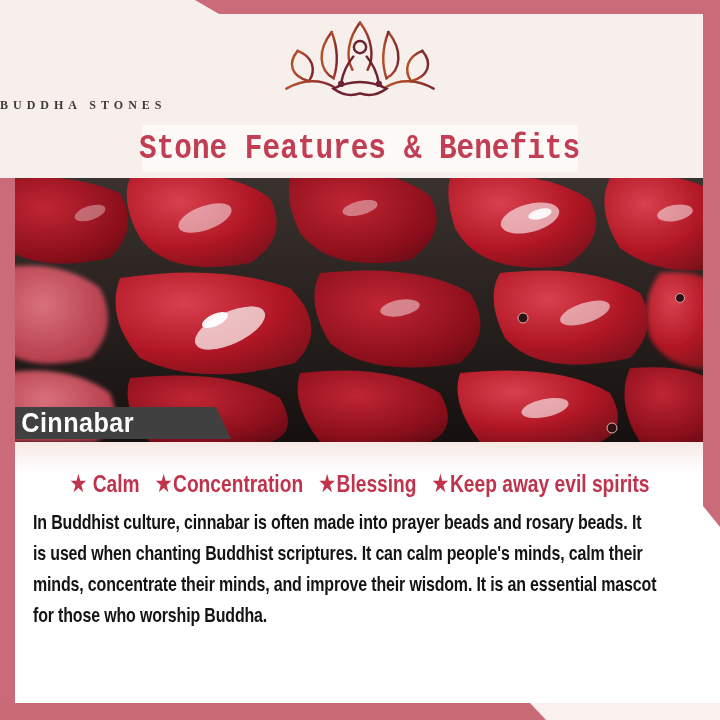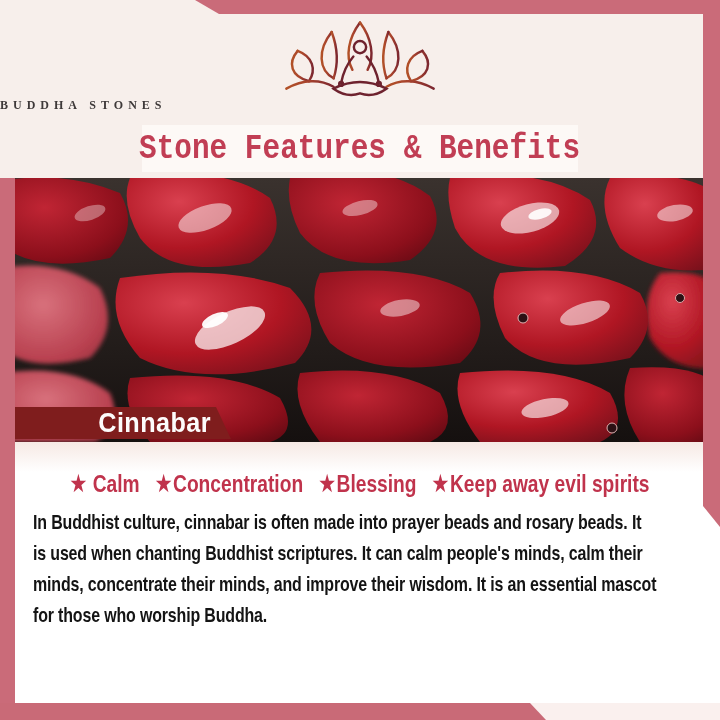--- a/index.html
+++ b/index.html
@@ -51,23 +51,23 @@
   }
   .title-banner .title-text{
     font-weight:700;font-size:35px;color:#c13e54;white-space:nowrap;
     transform:scaleX(.84);transform-origin:center;letter-spacing:0;
   }
   
   .photo{position:absolute;left:0;top:178px;width:720px;height:264px;}
   
   .stone-ribbon{
     position:absolute;left:15px;top:407px;width:216px;height:32px;
-    background:#7f1d1d;
+    background:#404040;
     clip-path:polygon(0 0,201px 0,100% 100%,0 100%);
-    display:flex;align-items:center;justify-content:flex-end;
+    display:flex;align-items:center;justify-content:flex-start;
   }
   .stone-ribbon .stone-name{
     font-weight:700;font-size:28px;color:#fdfbfb;white-space:nowrap;
     transform:scaleX(.9);letter-spacing:.5px;margin-right:14px;
   }
   
   .features-row{
     position:absolute;left:0;top:468px;width:720px;height:32px;
     display:flex;align-items:center;justify-content:center;gap:20px;
     transform:scaleX(.8);transform-origin:center;

